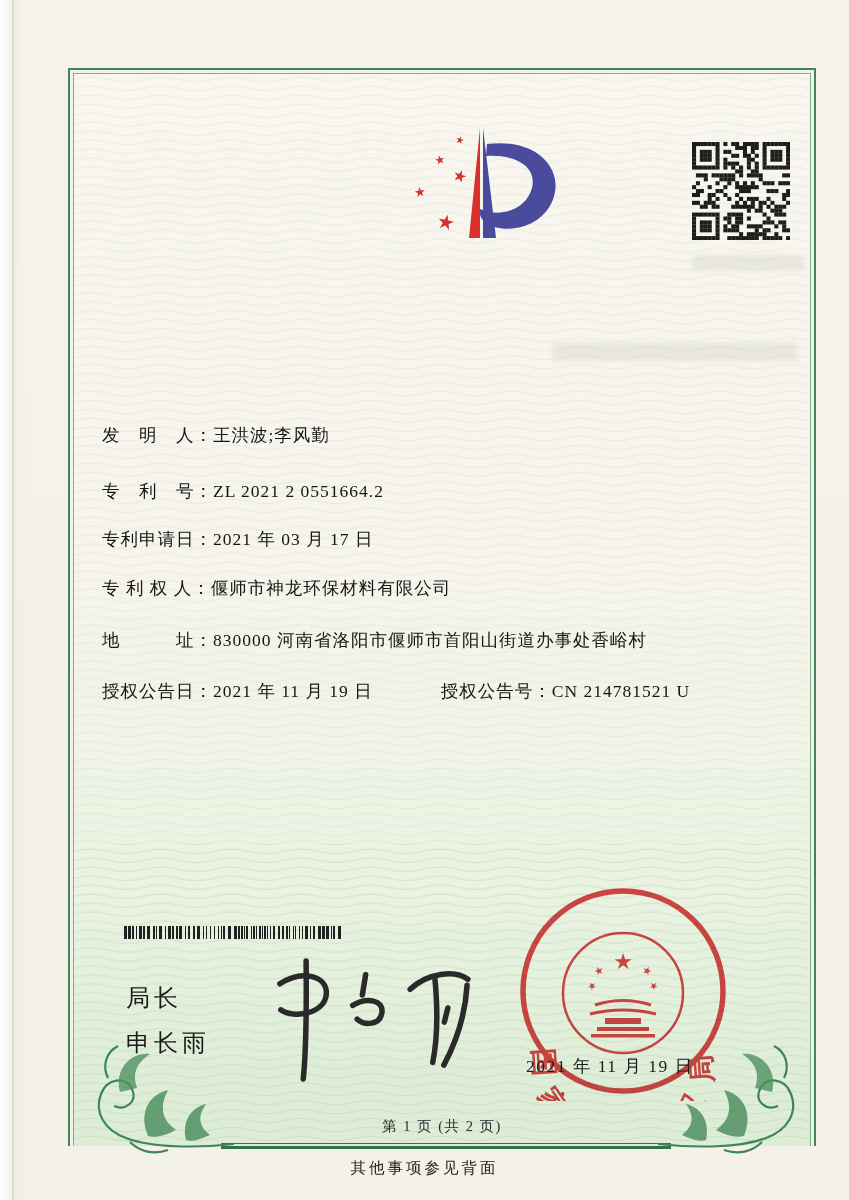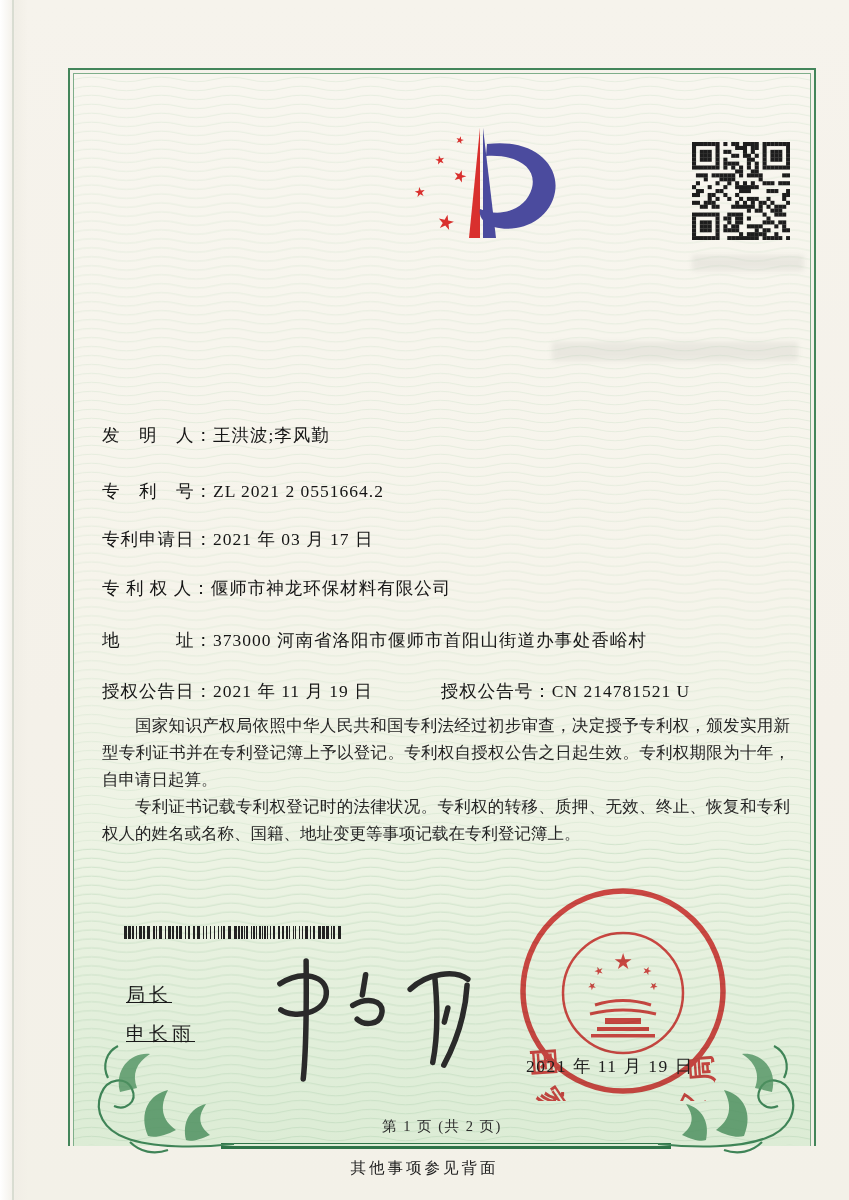--- a/index.html
+++ b/index.html
@@ -24,21 +24,21 @@
   .row{position:absolute;left:28px;font-size:17.5px;letter-spacing:1px;color:#151515;white-space:nowrap;}
   .flabel{color:#151515;}
   .fvalue{color:#151515;}
   .grant-no-label{margin-left:68px;}
   .body-text{position:absolute;left:28px;top:638px;width:688px;}
   .body-text p{margin:0;text-indent:2em;text-align:justify;font-size:16.5px;line-height:27px;color:#242424;}
   .smudge{position:absolute;background:#8a8a84;filter:blur(2.5px);opacity:.12;border-radius:3px;}
   .qr{position:absolute;left:618px;top:68px;}
   .logo{position:absolute;left:298px;top:52px;}
   .barcode{position:absolute;left:50px;top:852px;}
-  .director{position:absolute;left:52px;top:908px;font-size:19px;letter-spacing:4px;color:#1a1a1a;text-decoration:underline;}
+  .director{position:absolute;left:52px;top:908px;font-size:24px;letter-spacing:4px;color:#1a1a1a;}
   .director div{margin:0 0 13px 0;}
   .signature{position:absolute;left:162px;top:875px;}
   .seal{position:absolute;left:439px;top:807px;mix-blend-mode:multiply;opacity:.93;}
   .seal-date{position:absolute;left:452px;top:980px;font-size:17.5px;letter-spacing:1.5px;color:#1d1d1d;}
   .page-ind{position:absolute;left:0;top:1043px;width:100%;text-align:center;
             font-size:14.5px;letter-spacing:1.5px;color:#2c2c2c;}
   .bottom-line-thin{position:absolute;left:147px;top:1069px;width:450px;height:1px;background:#2e7448;}
   .bottom-line-thick{position:absolute;left:147px;top:1072px;width:450px;height:2.5px;background:#2e7448;}
   .flourish-left{position:absolute;left:12px;top:962px;}
   .flourish-right{position:absolute;left:582px;top:962px;}
@@ -398,30 +398,26 @@
       <div class="row" style="top:405px">
         <span class="flabel">专　利　号：</span><span class="fvalue">ZL 2021 2 0551664.2</span>
       </div>
       <div class="row" style="top:453px">
         <span class="flabel">专利申请日：</span><span class="fvalue">2021 年 03 月 17 日</span>
       </div>
       <div class="row" style="top:502px">
         <span class="flabel">专 利 权 人：</span><span class="fvalue">偃师市神龙环保材料有限公司</span>
       </div>
       <div class="row" style="top:554px">
-        <span class="flabel">地　　　址：</span><span class="fvalue">373000 河南省洛阳市偃师市首阳山街道办事处香峪村</span>
+        <span class="flabel">地　　　址：</span><span class="fvalue">830000 河南省洛阳市偃师市首阳山街道办事处香峪村</span>
       </div>
       <div class="row" style="top:605px">
         <span class="flabel">授权公告日：</span><span class="fvalue">2021 年 11 月 19 日</span><span class="flabel grant-no-label">授权公告号：</span><span class="fvalue">CN 214781521 U</span>
       </div>
 
-      <div class="body-text">
-        <p>国家知识产权局依照中华人民共和国专利法经过初步审查，决定授予专利权，颁发实用新型专利证书并在专利登记簿上予以登记。专利权自授权公告之日起生效。专利权期限为十年，自申请日起算。</p>
-        <p>专利证书记载专利权登记时的法律状况。专利权的转移、质押、无效、终止、恢复和专利权人的姓名或名称、国籍、地址变更等事项记载在专利登记簿上。</p>
-      </div>
 
       <svg class="barcode" id="barcode" width="220" height="14" viewBox="0 0 220 14">
           <rect x="0" y="0" width="3" height="13" fill="#222"></rect>
           <rect x="4" y="0" width="3" height="13" fill="#222"></rect>
           <rect x="8" y="0" width="2" height="13" fill="#222"></rect>
           <rect x="12" y="0" width="1" height="13" fill="#222"></rect>
           <rect x="15" y="0" width="3" height="13" fill="#222"></rect>
           <rect x="19" y="0" width="2" height="13" fill="#222"></rect>
           <rect x="23" y="0" width="3" height="13" fill="#222"></rect>
           <rect x="29" y="0" width="2" height="13" fill="#222"></rect>

